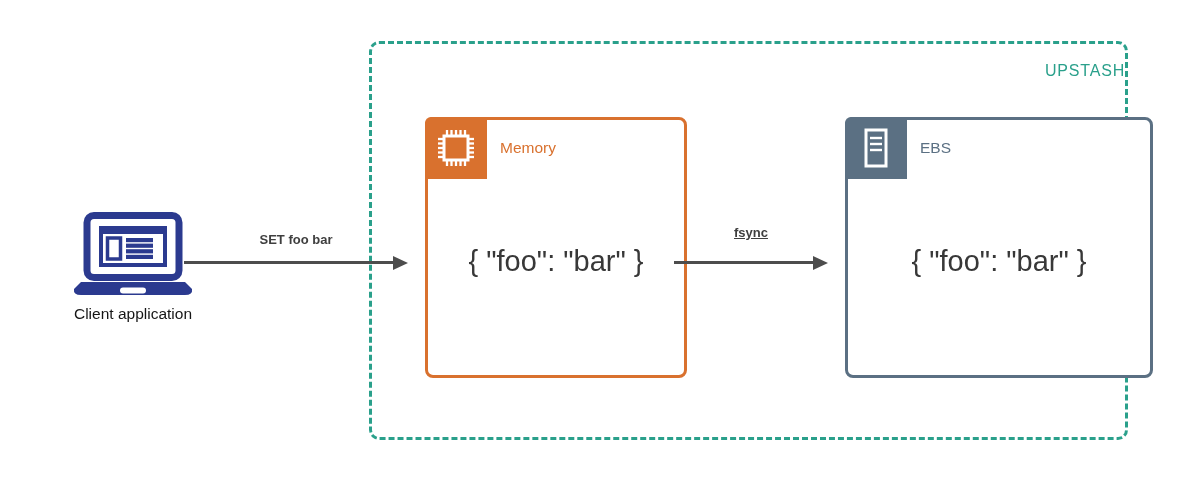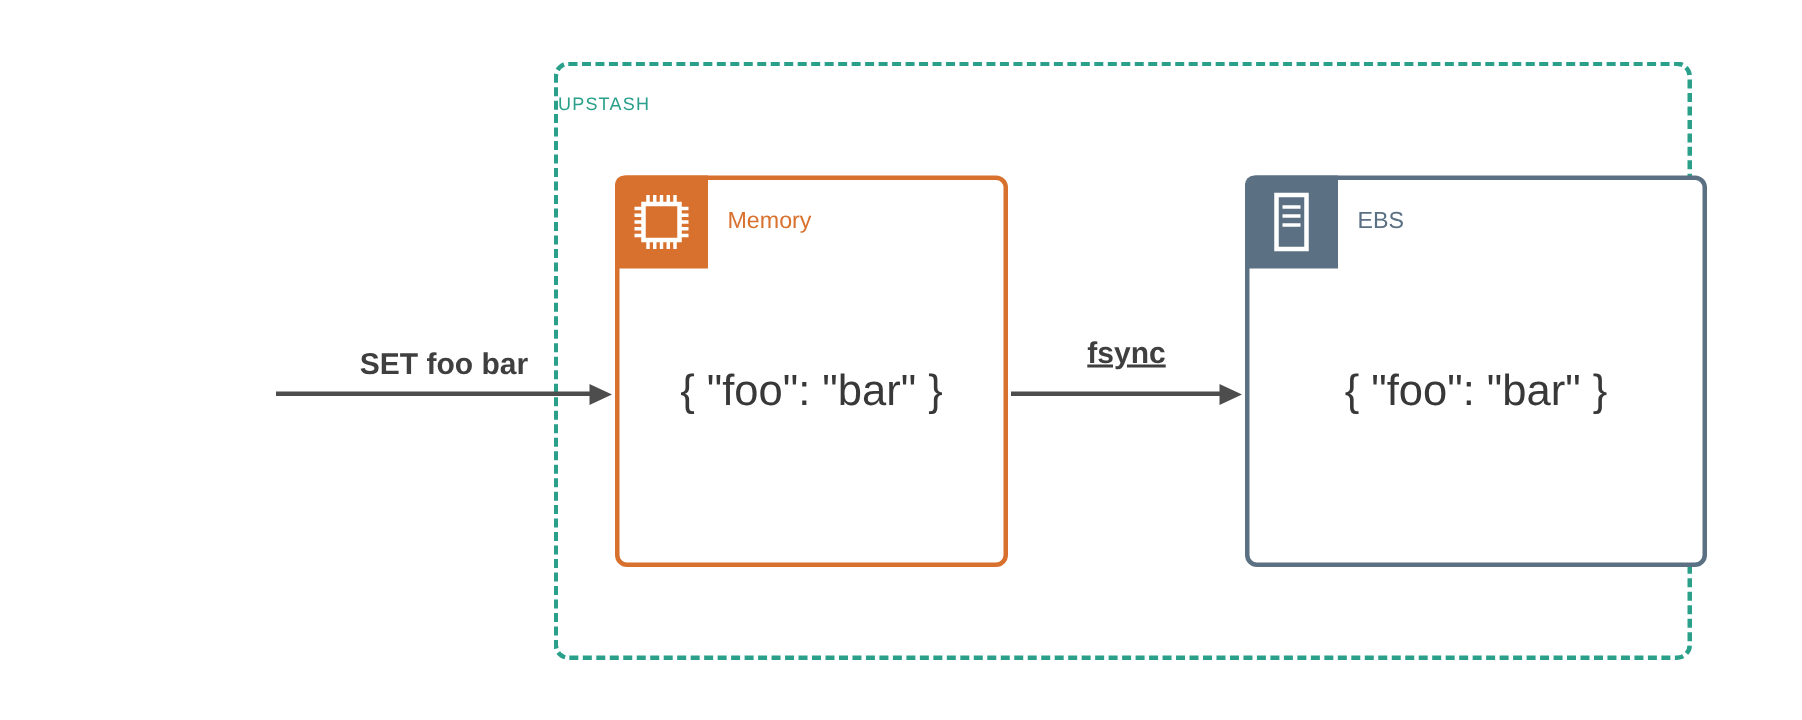--- a/index.html
+++ b/index.html
@@ -21,30 +21,31 @@
   }
 
   
   .upstash-box{
     position:absolute;left:369px;top:41px;width:759px;height:399px;
     border:3px dashed var(--teal);
     border-radius:10px;
   }
   .upstash-label{
     position:absolute;left:0;top:18px;width:100%;
-    text-align:left;
+    text-align:right;
     color:var(--teal);
-    font-size:12px;letter-spacing:0.8px;
+    font-size:16px;letter-spacing:0.8px;
   }
 
   
   .node{
     position:absolute;top:117px;height:261px;
     background:#ffffff;
     border-radius:8px;
+    margin-left:15px;
   }
   .node.memory{left:410px;width:262px;border:3px solid var(--orange);}
   .node.ebs{left:830px;width:308px;border:3px solid var(--slate);}
   .node-icon{
     position:absolute;left:-3px;top:-3px;width:62px;height:62px;
     border-radius:6px 0 0 0;
     display:flex;align-items:center;justify-content:center;
   }
   .node.memory .node-icon{background:var(--orange);}
   .node.ebs .node-icon{background:var(--slate);}
@@ -71,38 +72,53 @@
   
   .arrow-line{position:absolute;height:0;border-top:3px solid var(--arrow);}
   .arrow-head{
     position:absolute;width:0;height:0;
     border-left:15px solid var(--arrow);
     border-top:7px solid transparent;
     border-bottom:7px solid transparent;
   }
   .arrow-label{
     position:absolute;text-align:center;
-    font-size:20px;font-weight:bold;color:#3F3F3F;
+    font-size:13px;font-weight:bold;color:#3F3F3F;
   }
   .a1-line{left:184px;top:261px;width:210px;}
   .a1-head{left:393px;top:256px;}
   .a1-label{left:216px;top:232px;width:160px;}
   .a2-line{left:674px;top:261px;width:140px;}
   .a2-head{left:813px;top:256px;}
   .a2-label{left:671px;top:225px;width:160px;text-decoration:underline;}
 </style>
 </head>
 <body>
 
 <div class="canvas">
 
   <div class="upstash-box">
     <div class="upstash-label">UPSTASH</div>
   </div>
 
+  <div class="client">
+    <svg width="126" height="88" viewBox="0 0 126 88">
+      <rect x="17" y="3.5" width="92" height="62" rx="7" fill="#ffffff" stroke="#2B3A8F" stroke-width="7"></rect>
+      <rect x="29" y="14" width="68" height="41" fill="#2B3A8F"></rect>
+      <rect x="33" y="22" width="60" height="29" fill="#ffffff"></rect>
+      <rect x="37.5" y="26" width="13" height="21" fill="#ffffff" stroke="#2B3A8F" stroke-width="3.5"></rect>
+      <rect x="56" y="26" width="27" height="4.2" fill="#2B3A8F"></rect>
+      <rect x="56" y="31.6" width="27" height="4.2" fill="#2B3A8F"></rect>
+      <rect x="56" y="37.2" width="27" height="4.2" fill="#2B3A8F"></rect>
+      <rect x="56" y="42.8" width="27" height="4.2" fill="#2B3A8F"></rect>
+      <path d="M11,70 L115,70 L122,77 Q123,83 115,83 L11,83 Q3,83 4,77 Z" fill="#2B3A8F"></path>
+      <rect x="50" y="75.5" width="26" height="6" rx="3" fill="#ffffff"></rect>
+    </svg>
+    <div class="client-label">Client application</div>
+  </div>
 
   <div>
     <div class="arrow-label a1-label">SET foo bar</div>
     <div class="arrow-line a1-line"></div>
     <div class="arrow-head a1-head"></div>
   </div>
 
   <div class="node memory">
     <div class="node-icon">
       <svg width="42" height="42" viewBox="0 0 42 42">

